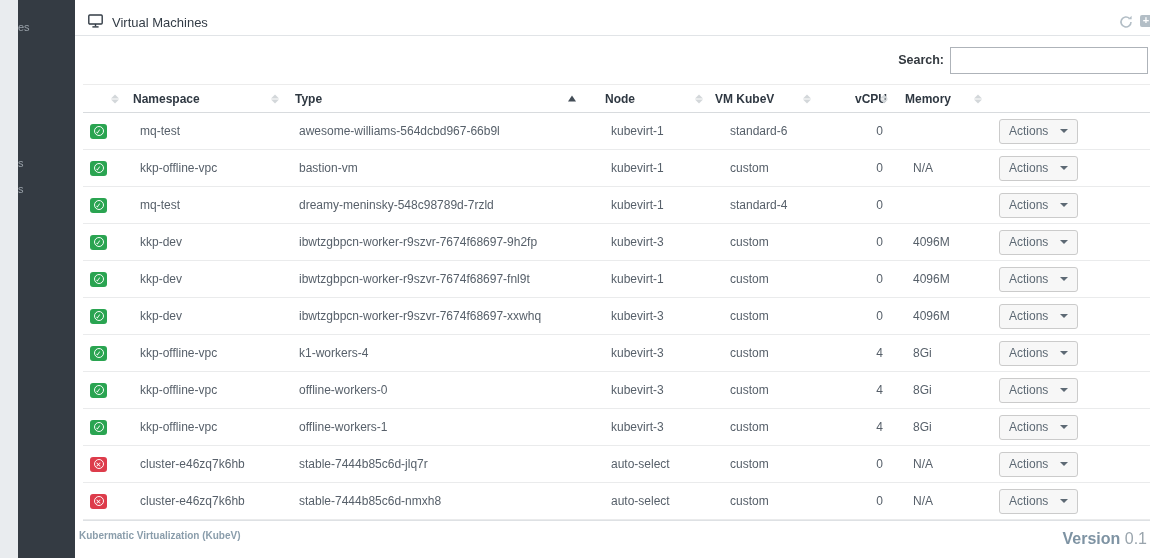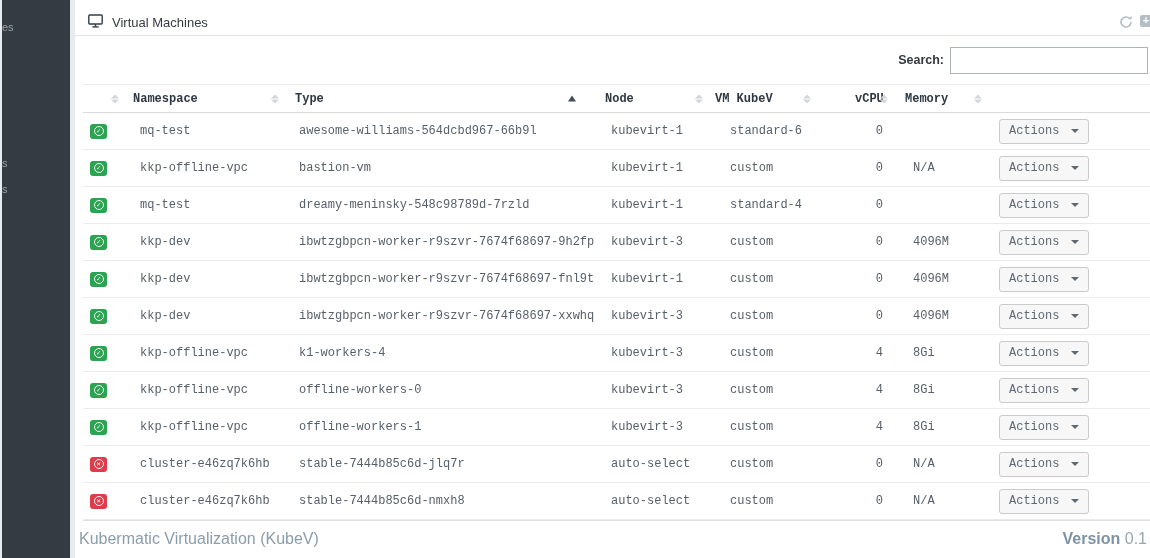--- a/index.html
+++ b/index.html
@@ -2,21 +2,21 @@
 <html style="--accent-dark: #343b43; --status-running: #2aa451; --status-failed: #dd3c4b;"><head>
 <meta charset="utf-8">
 <style>
   * { margin:0; padding:0; box-sizing:border-box; }
   html,body { background:#fff; }
   body { font-family:"Liberation Sans", sans-serif; }
 
   #stage { position:relative; width:1150px; height:558px; background:#e9ecef; overflow:hidden; }
 
   
-  .sidebar { position:absolute; left:2px; top:0; width:68px; height:558px;
+  .sidebar { position:absolute; left:18px; top:0; width:68px; height:558px;
              background:var(--accent-dark,#343b43); }
   .frag { position:absolute; left:0; color:#9aa2aa; font-size:11px; line-height:12px; }
   .frag.f1 { top:21px; } .frag.f2 { top:157px; } .frag.f3 { top:183px; }
 
   
   .content { position:absolute; left:75px; top:0; width:1075px; height:558px; background:#fff; }
 
   .topbar { position:absolute; left:0; top:8px; width:1075px; height:28px;
             background:#fff; border-bottom:1px solid #e1e4e7; }
   .monitor-icon { position:absolute; left:13px; top:6px; }
@@ -27,21 +27,21 @@
              font-weight:bold; text-align:center; line-height:11px; cursor:pointer; }
 
   .search-label { position:absolute; right:206px; top:53px; font-size:12.5px;
                   font-weight:bold; color:#33393f; }
   .search-input { position:absolute; left:875px; top:47px; width:198px; height:27px;
                   border:1px solid #aeb3b9; border-radius:0; padding:0 8px; font-size:12px;
                   color:#333; background:#fff; outline:none; font-family:inherit; }
 
   
   .vm-table-wrap { position:absolute; left:8px; top:84px; width:1067px; }
-  table { width:100%; border-collapse:collapse; table-layout:fixed;font-family:Liberation Mono, monospace; }
+  table { width:100%; border-collapse:collapse; table-layout:fixed; }
   thead th { height:28px; border-top:1px solid #ececec; border-bottom:1px solid #d8dbde;
              font-size:12px; font-weight:bold; color:#2f3842; text-align:left;
              position:relative; padding:0 0 0 8px; cursor:pointer; white-space:nowrap; }
   th.c-status { padding-left:7px; }
   th.c-vcpu   { text-align:right; padding-right:21px;margin-top:36px; }
   tbody td { height:37px; border-bottom:1px solid #eaebec; font-size:12px; color:#57606a;
              padding:0 0 0 8px; vertical-align:middle; white-space:nowrap; overflow:hidden; }
   td.c-status { padding-left:7px; }
   td.c-ns     { padding-left:15px; }
   td.c-name   { padding-left:12px; }
@@ -81,22 +81,22 @@
   
   .actions-btn { height:25px; padding:0 9px; background:#f7f7f7; border:1px solid #cbcbcb;
                  border-radius:3px; font-size:12px; color:#5d6974; font-family:inherit;
                  cursor:pointer; display:inline-flex; align-items:center; gap:12px; }
   .caret { width:0; height:0; border-left:4px solid transparent;
            border-right:4px solid transparent; border-top:4px solid #5d6974; }
 
   
   .footer-line    { position:absolute; left:8px; top:520px; width:1067px;
                     border-top:1px solid #dee1e4; }
-  .footer-brand   { position:absolute; left:4px; top:530px; font-size:16px;
-                    font-weight:normal; color:#8a9dab; }
+  .footer-brand   { position:absolute; left:4px; top:530px; font-size:10px;
+                    font-weight:bold; color:#8a9dab; }
   .footer-version { position:absolute; right:3px; top:530px; font-size:16px; color:#9aa5ad; }
   .footer-version .vlabel { font-weight:bold; color:#7e93a3; }
 </style>
 </head>
 <body>
 
 <div id="stage">
 
   <div class="sidebar">
     <span class="frag f1">es</span>

